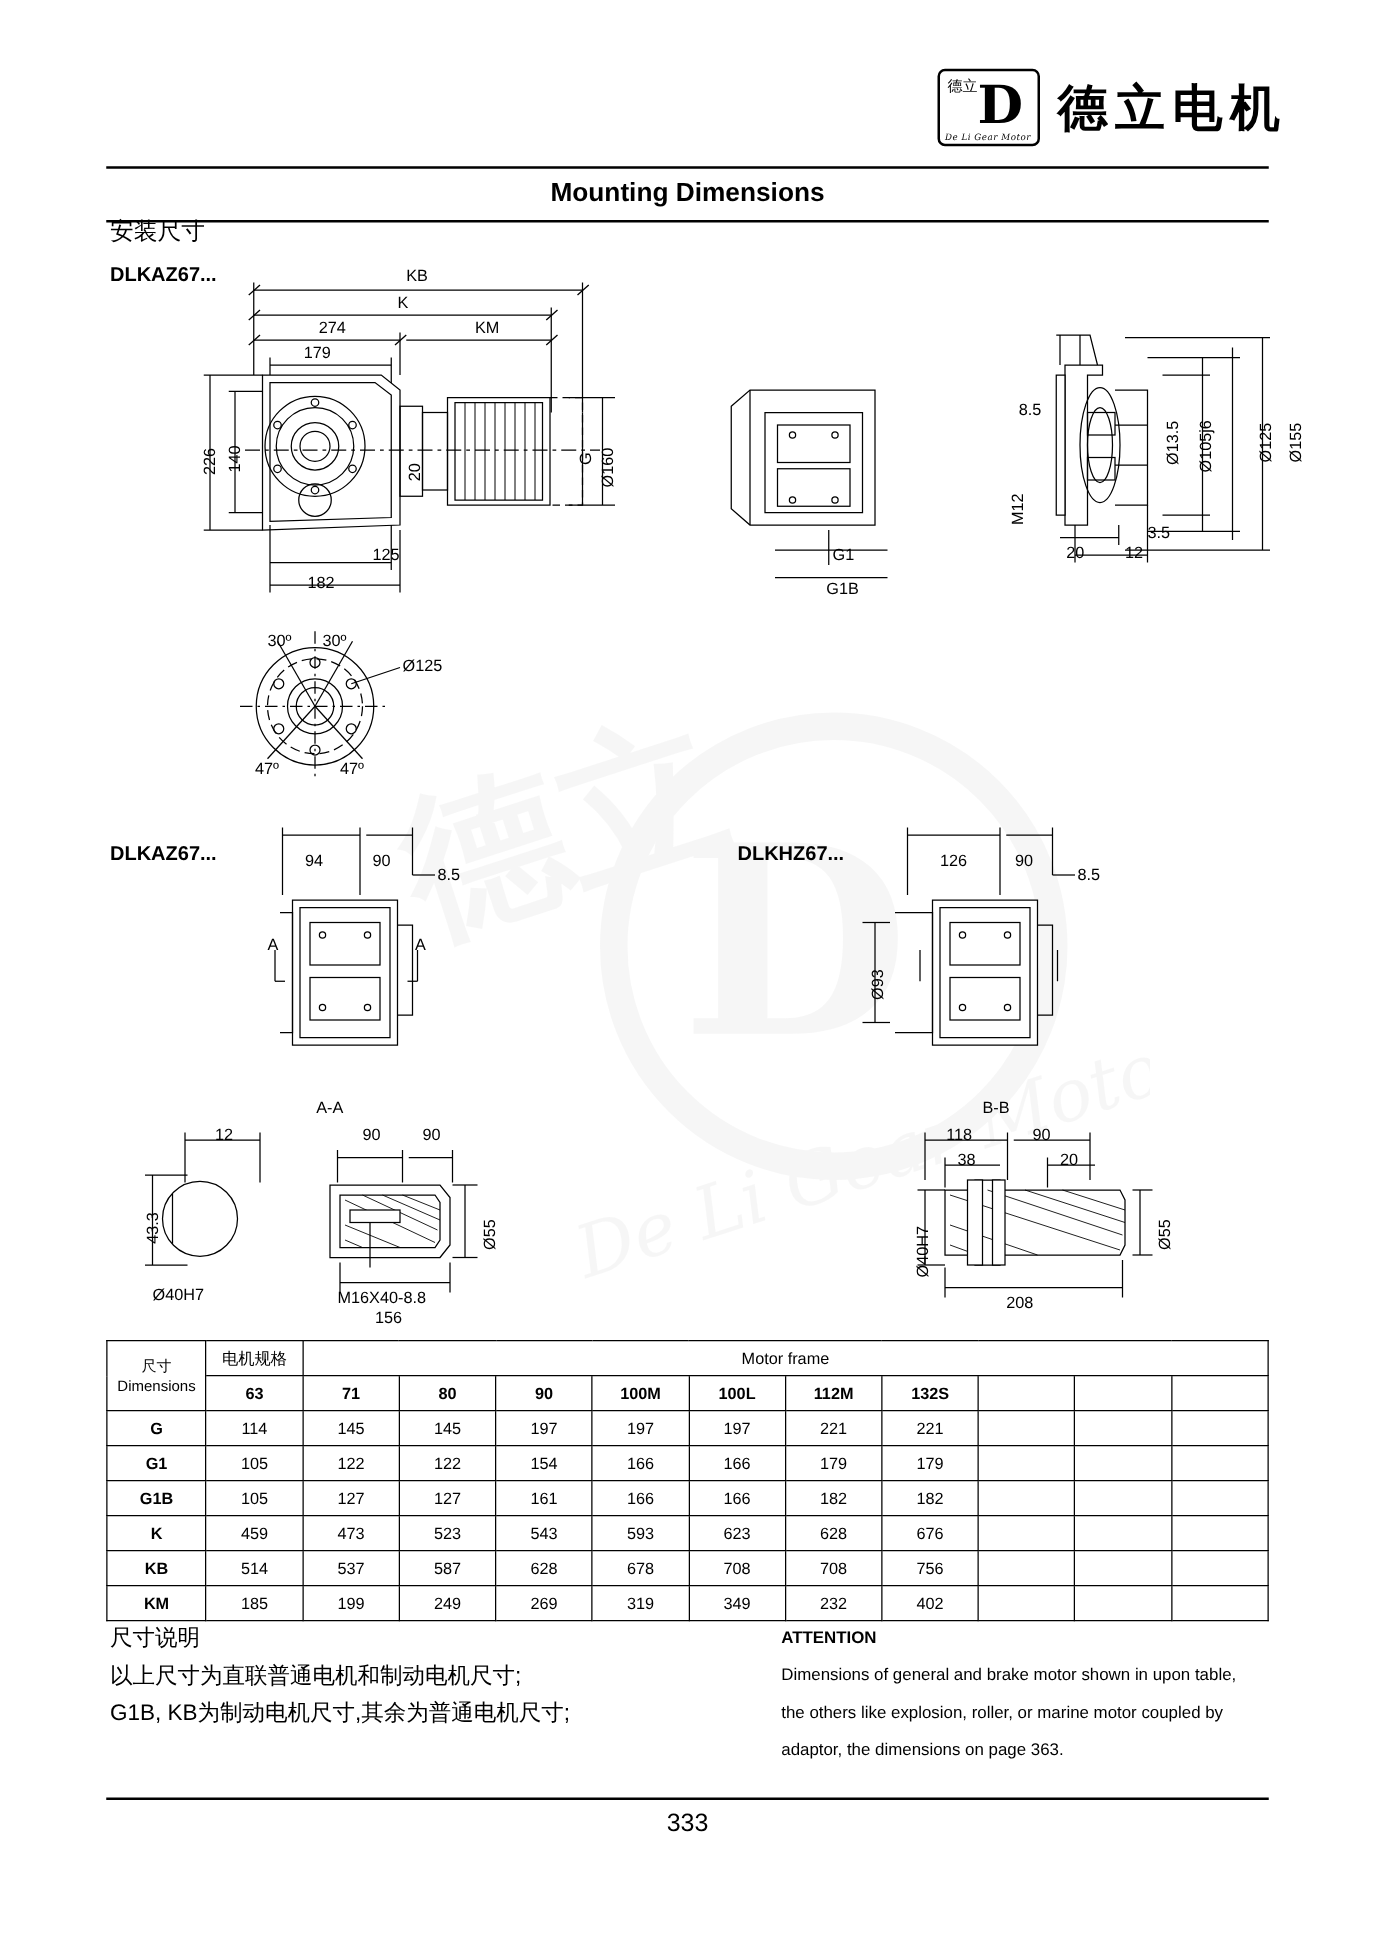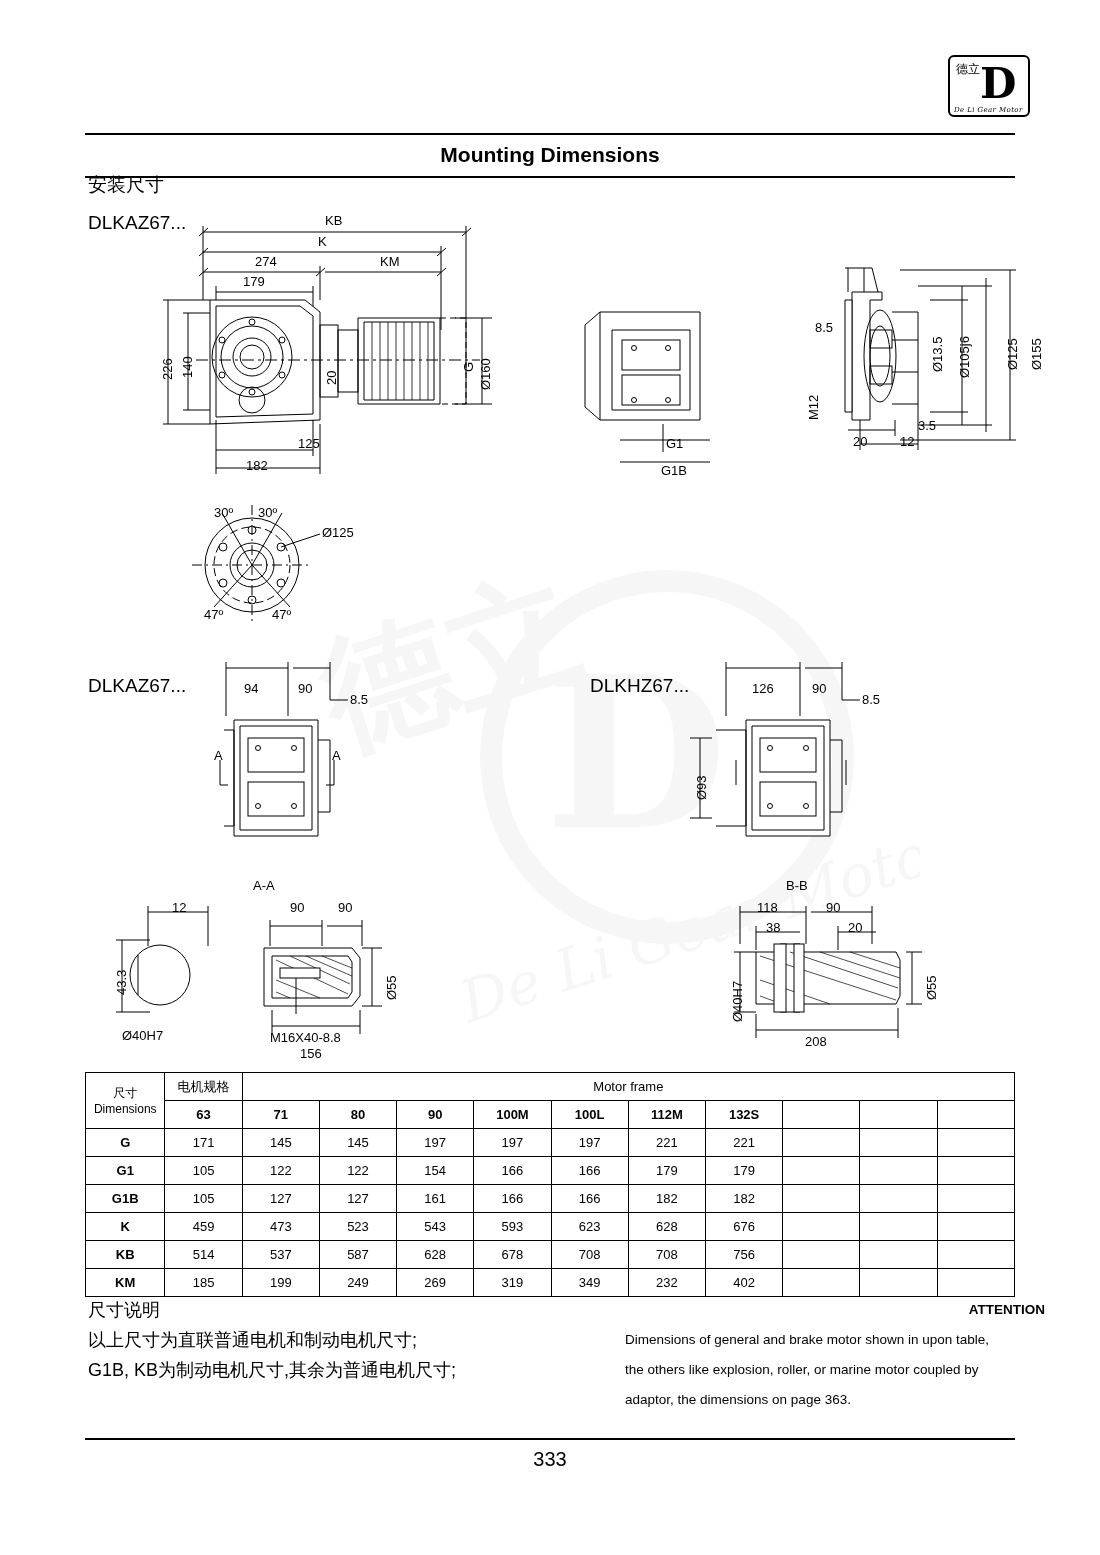--- a/index.html
+++ b/index.html
@@ -61,37 +61,37 @@
     font-family:"DejaVu Sans",sans-serif;
   }
   .hr-top{position:absolute;left:85px;top:133px;width:930px;height:2px;background:#000;}
   .hr-top2{position:absolute;left:85px;top:176px;width:930px;height:2px;background:#000;}
   .title-cn{position:absolute;left:88px;top:142px;font-size:19px;font-weight:normal;margin-top:30px;}
   .title-en{position:absolute;left:0;top:143px;width:1100px;text-align:center;
     font-size:21px;font-weight:bold;}
 
   
   .lbl{position:absolute;font-size:13px;white-space:nowrap;}
-  .lbl.b{font-weight:normal;font-size:19px;}
+  .lbl.b{font-weight:bold;font-size:16px;}
   .rot90{transform:rotate(-90deg);transform-origin:left top;}
   svg{position:absolute;left:0;top:0;overflow:visible;}
   .gfx{position:absolute;}
 
   
   .tbl{position:absolute;left:85px;top:1072px;width:930px;border-collapse:collapse;}
   .tbl td,.tbl th{border:1px solid #000;font-size:13px;text-align:center;height:25px;
     font-weight:normal;}
   .tbl .hdr{font-weight:bold;}
   .tbl .rowlab{font-weight:bold;}
   .cn-small{font-size:12px;}
 
   
   .notes-cn{position:absolute;left:88px;top:1295px;font-size:18px;line-height:30px;}
   .notes-en{position:absolute;left:625px;top:1295px;font-size:13.5px;line-height:30px;width:420px;}
-  .notes-en .t{font-weight:bold;text-align:right;}
+  .notes-en .t{font-weight:bold;}
 
   .hr-bot{position:absolute;left:85px;top:1438px;width:930px;height:2px;background:#000;}
   .pageno{position:absolute;left:0;top:1448px;width:1100px;text-align:center;font-size:20px;}
 </style>
 </head>
 <body>
 
 <div class="page">
 
   <div class="watermark">
@@ -100,20 +100,21 @@
     <div class="wm-cn">德立</div>
     <div class="wm-text">De Li Gear Motor</div>
   </div>
 
   <div class="logo">
     <div class="logo-mark">
       <div class="lm-cn">德立</div>
       <div class="lm-d">D</div>
       <div class="lm-sub">De Li Gear Motor</div>
     </div>
+    <div class="logo-text">德立电机</div>
   </div>
 
   <div class="hr-top"></div>
   <div class="hr-top2"></div>
   <div class="title-cn">安装尺寸</div>
   <div class="title-en">Mounting Dimensions</div>
 
   <div class="lbl b" style="left:88px;top:212px;">DLKAZ67...</div>
 
   <svg class="gfx" style="left:0;top:0;width:1100px;height:640px;">
@@ -454,21 +455,21 @@
           <td class="hdr" style="width: 66px;">100M</td>
           <td class="hdr" style="width: 66px;">100L</td>
           <td class="hdr" style="width: 66px;">112M</td>
           <td class="hdr" style="width: 66px;">132S</td>
           <td class="hdr" style="width: 66px;"></td>
           <td class="hdr" style="width: 66px;"></td>
           <td class="hdr" style="width: 66px;"></td>
         </tr>
     <tr>
           <td class="rowlab">G</td>
-          <td>171</td>
+          <td>114</td>
           <td>145</td>
           <td>145</td>
           <td>197</td>
           <td>197</td>
           <td>197</td>
           <td>221</td>
           <td>221</td>
           <td></td>
           <td></td>
           <td></td>

